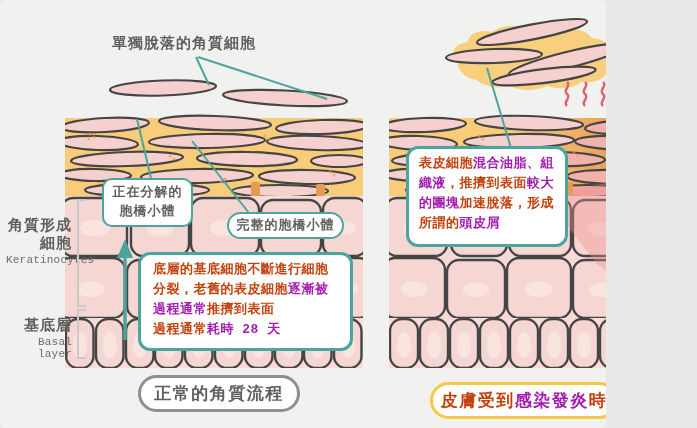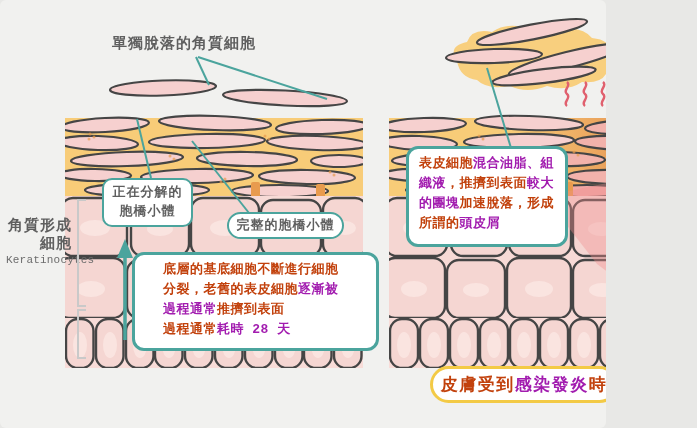--- a/index.html
+++ b/index.html
@@ -17,33 +17,33 @@
     text-align:center;color:#5f5f5f;font-weight:700;white-space:nowrap;
   }
   .callout1{left:102px;top:178px;width:87px;height:42px;border-radius:10px;
     font-size:13px;line-height:19px;padding-top:3px;letter-spacing:1px;}
   .callout2{left:227px;top:212px;width:113px;height:23px;border-radius:14px;
     font-size:13px;line-height:23px;letter-spacing:1px;}
   .infobox{
     position:absolute;background:#fff;border:3px solid #4ba49d;border-radius:12px;
     font-size:13px;font-weight:700;letter-spacing:.5px;line-height:20px;
   }
-  .infobox-left{left:132px;top:252px;width:185px;height:83px;padding:5px 28px;}
+  .infobox-left{left:138px;top:252px;width:185px;height:83px;padding:5px 12px;}
   .infobox-right{left:406px;top:146px;width:136px;height:85px;padding:5px 10px;}
   .iline{white-space:nowrap;}
   .axis-block{position:absolute;text-align:right;color:#5f5f5f;}
   .axis-zh{font-size:15px;font-weight:700;letter-spacing:1px;line-height:18px;}
   .axis-en{font-size:11px;font-weight:400;color:#6c6c6c;letter-spacing:.2px;}
   .bracket{position:absolute;width:7px;border:2px solid #c9c9c9;border-right:none;}
   .pill{
     position:absolute;background:#fff;display:flex;align-items:center;justify-content:center;
     font-size:17px;font-weight:700;letter-spacing:1.5px;white-space:nowrap;color:#5f5f5f;
   }
   .pill-left{left:138px;top:375px;width:156px;height:31px;border:3.5px solid #8f8f8f;border-radius:20px;}
-  .pill-right{left:430px;top:366px;width:182px;height:31px;border:3.5px solid #f3ca45;border-radius:20px;}
+  .pill-right{left:430px;top:382px;width:182px;height:31px;border:3.5px solid #f3ca45;border-radius:20px;}
 </style>
 </head>
 <body>
 
 <div class="stage">
 
   <svg class="abs" style="left:65px;top:112px" width="298" height="256" viewBox="0 0 298 256">
 
     <g>
       <rect x="0" y="6" width="298" height="78" fill="#f8cc78"></rect>
@@ -290,36 +290,41 @@
     <div>胞橋小體</div>
   </div>
 
   <div class="axis-block" style="left:6px;top:218px;width:66px">
     <div class="axis-zh">角質形成</div>
     <div class="axis-zh">細胞</div>
     <div class="axis-en">Keratinocytes</div>
   </div>
   <div class="bracket" style="left:77px;top:199px;height:104px"></div>
 
+  <div class="axis-block" style="left:6px;top:318px;width:66px">
+    <div class="axis-zh">基底層</div>
+    <div class="axis-en">Basal layer</div>
+  </div>
   <div class="bracket" style="left:77px;top:309px;height:46px"></div>
 
   <div class="infobox infobox-left">
     <div class="iline"><span class="gray">底層的基底細胞不斷進行細胞</span></div>
     <div class="iline"><span class="gray">分裂，老舊的表皮細胞</span><span class="teal">逐漸被</span></div>
     <div class="iline"><span class="teal">過程通常</span><span class="gray">推擠到表面</span></div>
     <div class="iline"><span class="gray">過程通常</span><span class="teal">耗時 28 天</span></div>
   </div>
 
   <div class="infobox infobox-right">
     <div class="iline"><span class="gray">表皮細胞</span><span class="teal">混合油脂、組</span></div>
     <div class="iline"><span class="teal">織液</span><span class="gray">，推擠到表面</span><span class="teal">較大</span></div>
     <div class="iline"><span class="teal">的團塊</span><span class="gray">加速脫落，形成</span></div>
     <div class="iline"><span class="gray">所謂的</span><span class="teal">頭皮屑</span></div>
   </div>
 
+  <div class="pill pill-left">正常的角質流程</div>
 
   <div class="pill pill-right">
     <span class="gray">皮膚受到</span>
       <span class="teal">感染發炎</span>
       <span class="gray">時</span>
   </div>
 
 </div>
 
 </body></html>

